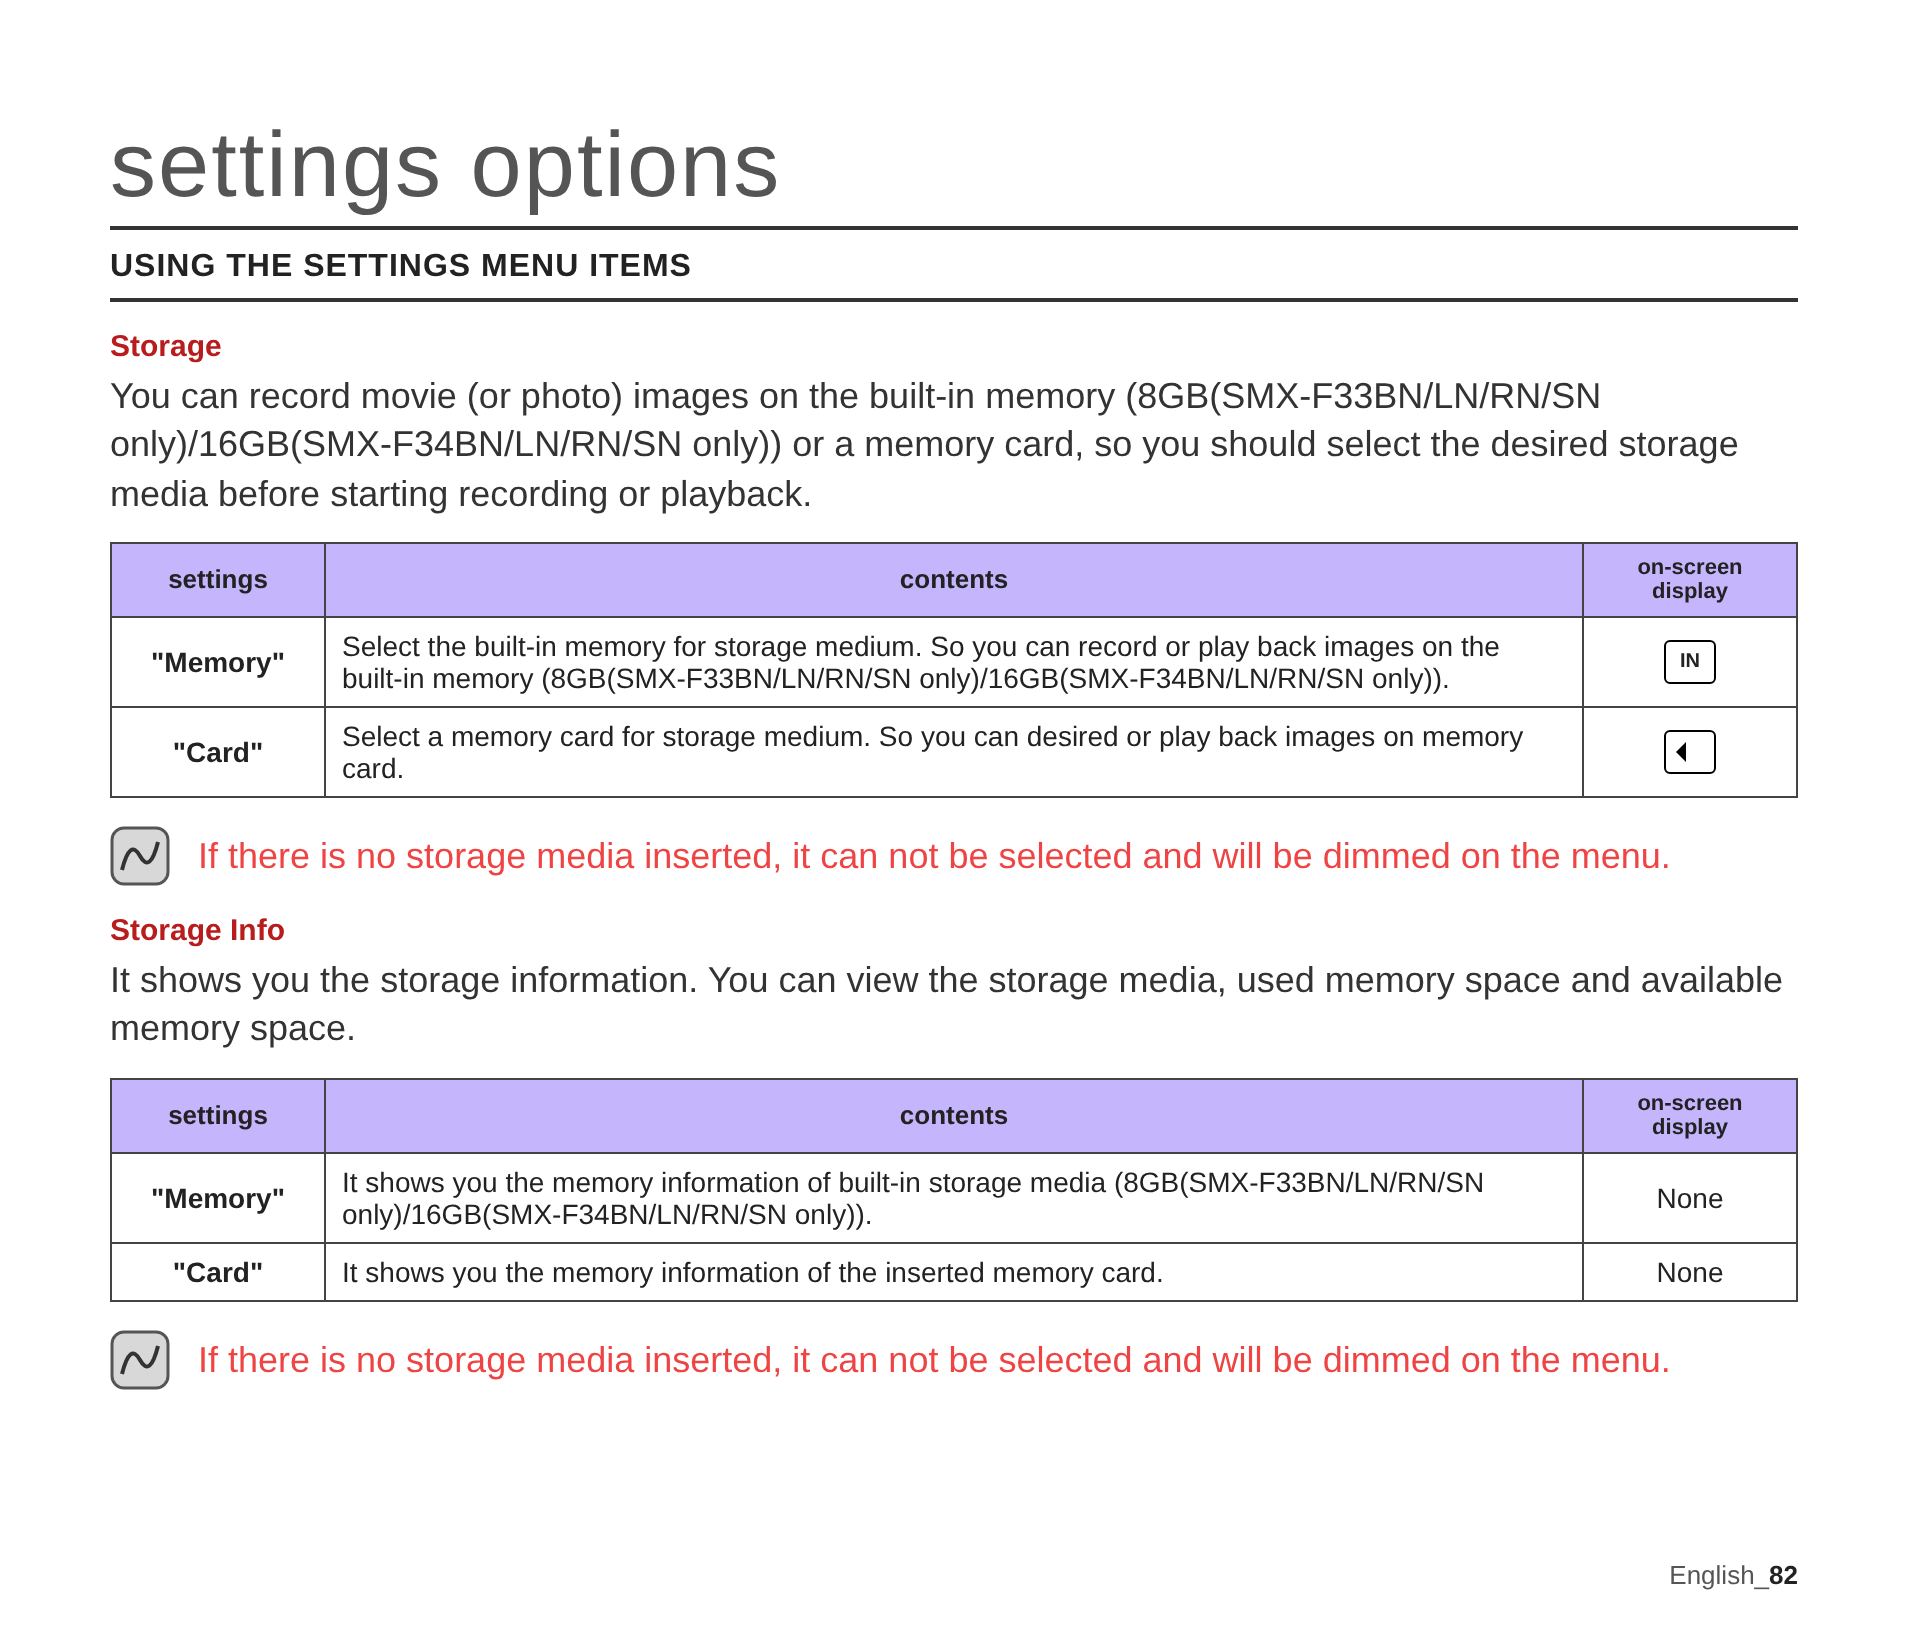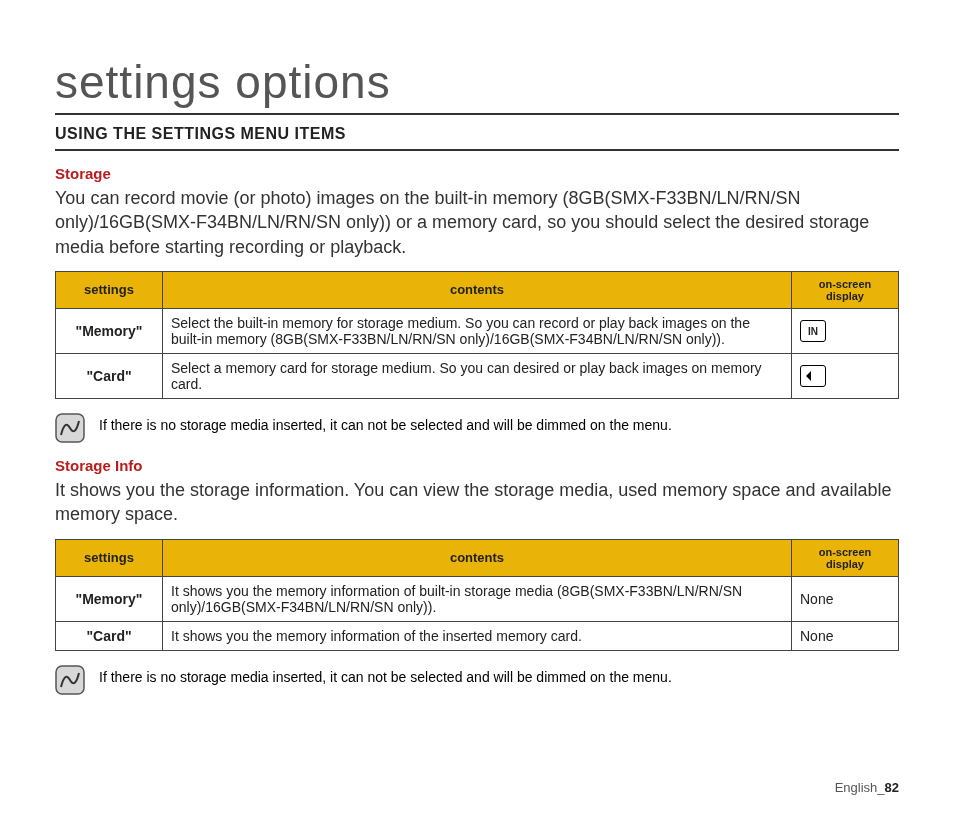--- a/index.html
+++ b/index.html
@@ -53,48 +53,49 @@
     border-collapse: collapse;
     margin-bottom: 14px;
     font-size: 14px;
   }
   th, td {
     border: 1px solid #444;
     padding: 6px 8px;
     vertical-align: middle;
   }
   th {
-    background: #eab308;
+    background: #c4b5fd;
     font-weight: bold;
     text-align: center;
     font-size: 13px;
   }
   th.disp {
     font-size: 11px;
     line-height: 1.1;
   }
   td.settings-col {
     font-weight: bold;
     text-align: center;
     white-space: nowrap;
     width: 90px;
   }
   td.display-col {
+    text-align: center;
     width: 90px;
   }
   .note-row {
     display: flex;
     align-items: flex-start;
     gap: 14px;
     margin-bottom: 14px;
   }
   .note-text {
-    font-size: 14px;
+    font-size: 18px;
     line-height: 1.4;
-    color: #000000;
+    color: #ef4444;
     padding-top: 3px;
   }
   .footer {
     position: absolute;
     bottom: 30px;
     right: 55px;
     font-size: 13px;
     color: #555;
     margin-top: 12px;
   }

